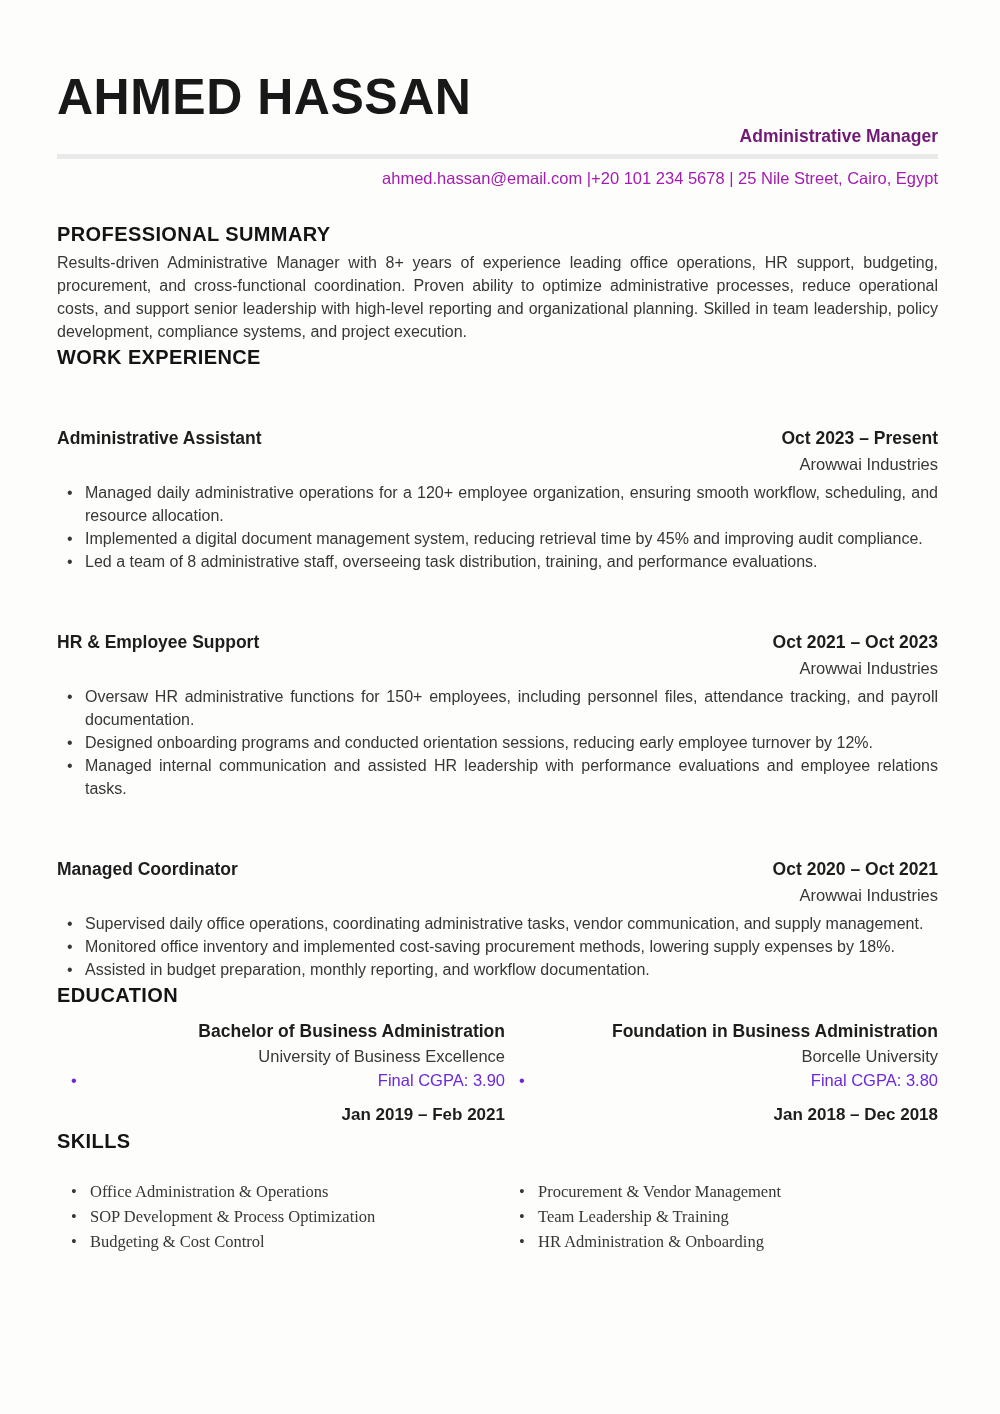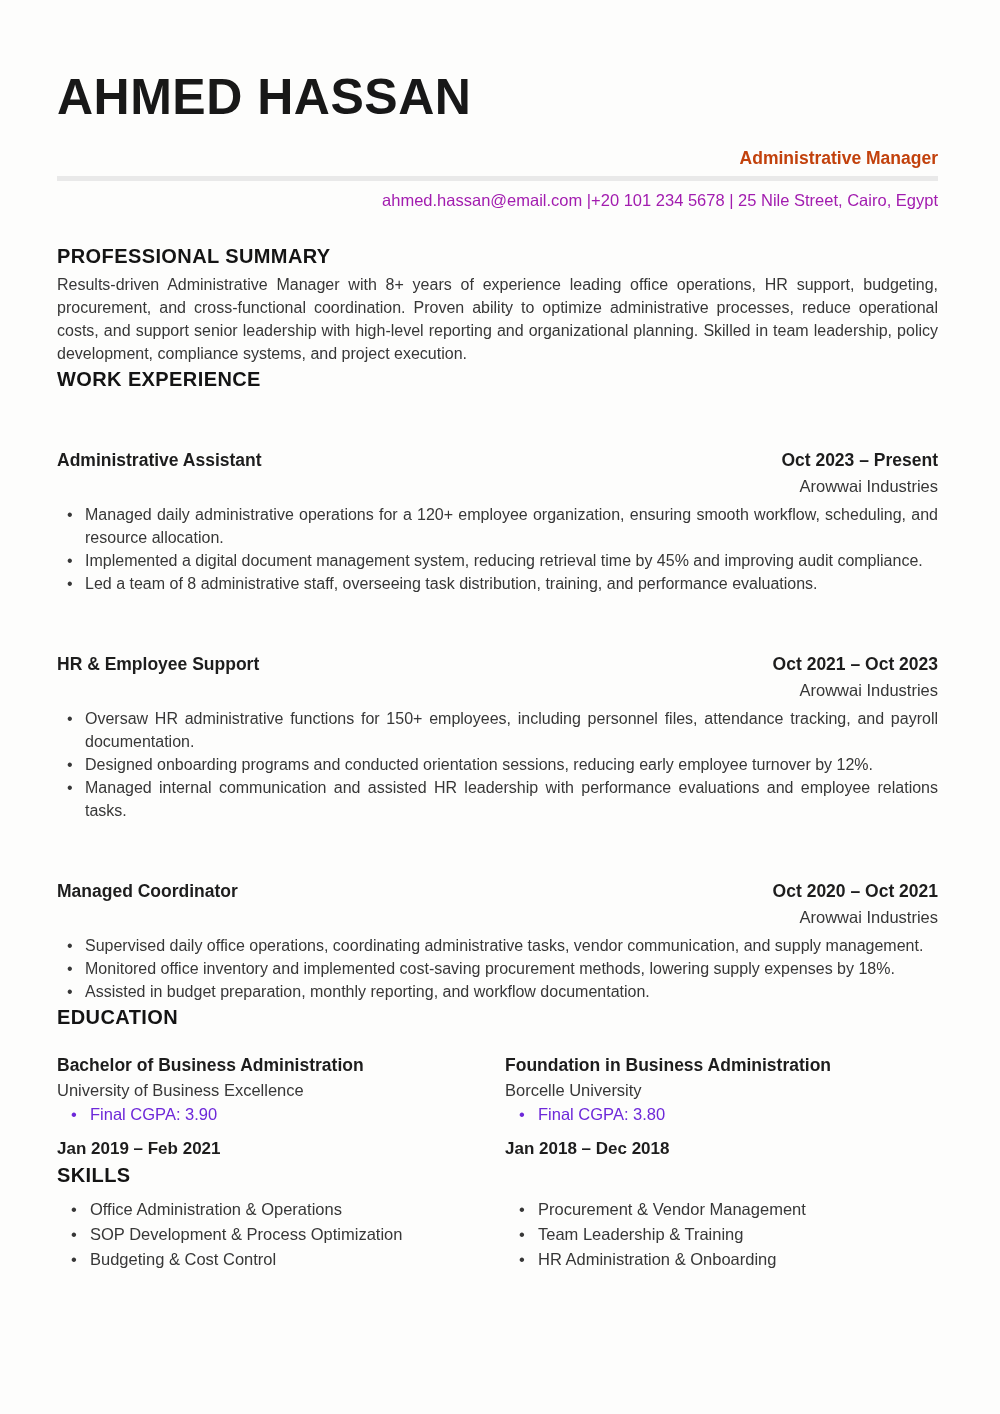--- a/index.html
+++ b/index.html
@@ -19,26 +19,26 @@
   
   .name {
     margin: 0;
     font-size: 50px;
     line-height: 46px;
     font-weight: 800;
     letter-spacing: 0.5px;
     color: #181818;
   }
   .role {
-    margin-top: 26px;
-    text-align: right;
-    font-size: 17.5px;
-    line-height: 24px;
-    font-weight: 700;
-    color: #c2410c;
+    margin-top: 4px;
+    text-align: right;
+    font-size: 17.5px;
+    line-height: 24px;
+    font-weight: 700;
+    color: #701a75;
   }
   .divider {
     margin-top: 6px;
     height: 5px;
     background: #e9e9e9;
   }
   .contact {
     margin-top: 8px;
     text-align: right;
     font-size: 16.5px;
@@ -114,23 +114,24 @@
   ul.bullets li::before {
     content: "•";
     position: absolute;
     left: 10px;
     top: 0;
     color: #373737;
   }
 
   
   .edu-grid {
-    margin-top: 22px;
+    margin-top: 10px;
     display: grid;
     grid-template-columns: 448px 1fr;
+    text-align: right;
   }
   .degree {
     margin: 0;
     font-size: 17.5px;
     line-height: 24px;
     font-weight: 700;
     color: #1d1d1d;
   }
   .school {
     margin-top: 2px;
@@ -155,23 +156,24 @@
   .edu-dates {
     margin-top: 11px;
     font-size: 17px;
     line-height: 24px;
     font-weight: 700;
     color: #1d1d1d;
   }
 
   
   .skills-grid {
-    margin-top: 8px;
+    margin-top: 24px;
     display: grid;
     grid-template-columns: 448px 1fr;
+    font-family: Liberation Serif, serif;
   }
   ul.skill-list {
     margin: 0;
     padding: 0;
     list-style: none;
   }
   ul.skill-list li {
     position: relative;
     padding-left: 33px;
     font-size: 16.5px;

